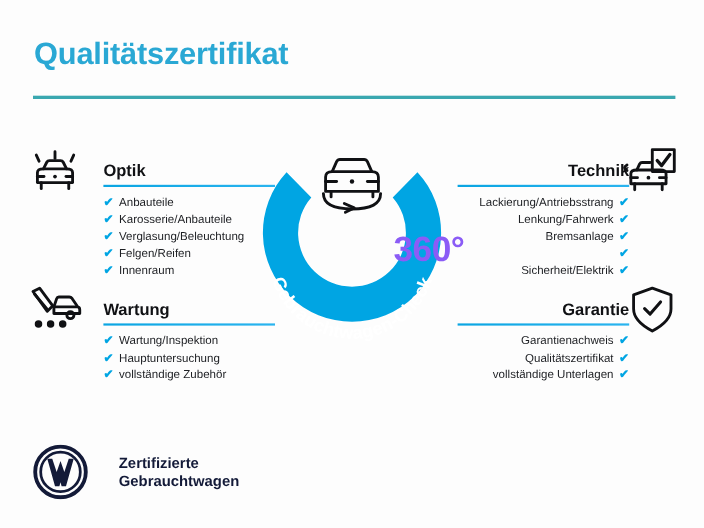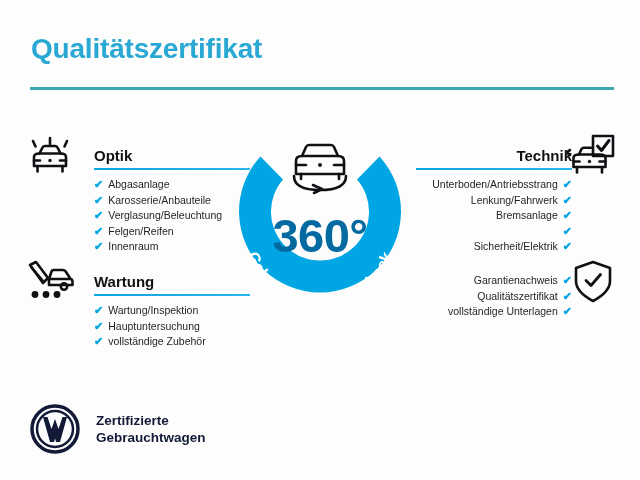--- a/index.html
+++ b/index.html
@@ -61,51 +61,51 @@
   .col-right .chk{margin-left:5px;}
 
   
   .sec-icon{position:absolute;}
 
   
   .badge{position:absolute;left:218px;top:112px;width:204px;height:204px;}
   .badge svg{display:block;}
   .badge .deg{
     position:absolute;left:0;top:96px;width:204px;
-    text-align:center;
-    font-size:47px;font-weight:bold;color:#0369a1;
+    text-align:right;
+    font-size:32px;font-weight:bold;color:#8b5cf6;
     letter-spacing:-0.5px;
   }
 
   
   .footer{position:absolute;left:30px;top:404px;display:flex;align-items:center;}
   .vw-mark{width:50px;height:50px;}
   .vw-text{
-    margin-left:16px;
+    margin-left:28px;
     font-size:13.5px;font-weight:bold;line-height:17px;
     color:#131a38;white-space:nowrap;
   }
 </style>
 </head>
 <body>
 
 <div class="page">
 
   <div class="title">Qualitätszertifikat</div>
   <div class="header-rule"></div>
 
   <div class="section col-left" style="left:82px;top:140px;width:156px;">
     <div class="sec-head">
       <div class="sec-title">Optik</div>
       <div class="sec-rule"></div>
     </div>
     <div class="items">
       <div class="item">
           <span class="chk">✔</span>
-          <span>Abgasanlage</span>
+          <span>Anbauteile</span>
         </div>
       <div class="item">
           <span class="chk">✔</span>
           <span>Karosserie/Anbauteile</span>
         </div>
       <div class="item">
           <span class="chk">✔</span>
           <span>Verglasung/Beleuchtung</span>
         </div>
       <div class="item">
@@ -168,21 +168,21 @@
     </svg>
   </div>
 
   <div class="section col-right" style="left:404px;top:140px;width:156px;">
     <div class="sec-head">
       <div class="sec-title">Technik</div>
       <div class="sec-rule"></div>
     </div>
     <div class="items">
       <div class="item">
-          <span>Unterboden/Antriebsstrang</span>
+          <span>Lackierung/Antriebsstrang</span>
           <span class="chk">✔</span>
         </div>
       <div class="item">
           <span>Lenkung/Fahrwerk</span>
           <span class="chk">✔</span>
         </div>
       <div class="item">
           <span>Bremsanlage</span>
           <span class="chk">✔</span>
         </div>
@@ -205,20 +205,24 @@
       <path d="M7.5 28.5 L13.5 28.5"></path>
         <path d="M33.5 28.5 L39.5 28.5"></path>
       <circle cx="23.5" cy="28.5" r="1.7" fill="#101114" stroke="none"></circle>
       <path d="M11 34 L11 39.5"></path>
         <path d="M36 34 L36 39.5"></path>
       <path d="M4 17 Q-0.5 19.5 4 22"></path>
     </svg>
   </div>
 
   <div class="section col-right" style="left:404px;top:266px;width:156px;">
+    <div class="sec-head">
+      <div class="sec-title">Garantie</div>
+      <div class="sec-rule"></div>
+    </div>
     <div class="items">
       <div class="item">
           <span>Garantienachweis</span>
           <span class="chk">✔</span>
         </div>
       <div class="item">
           <span>Qualitätszertifikat</span>
           <span class="chk">✔</span>
         </div>
       <div class="item">

